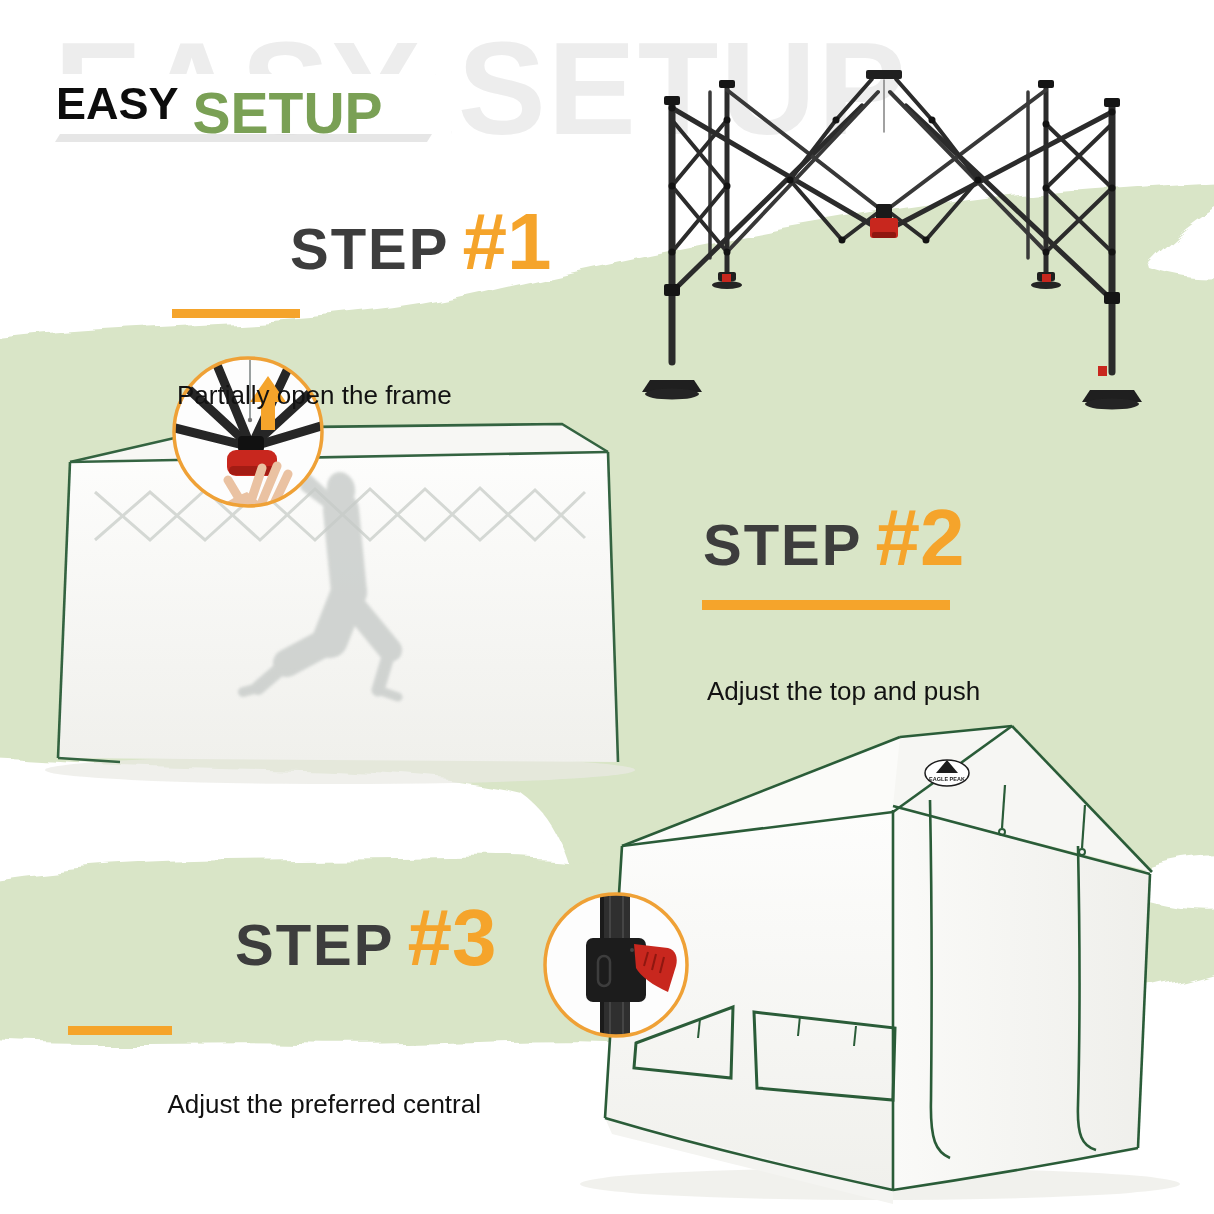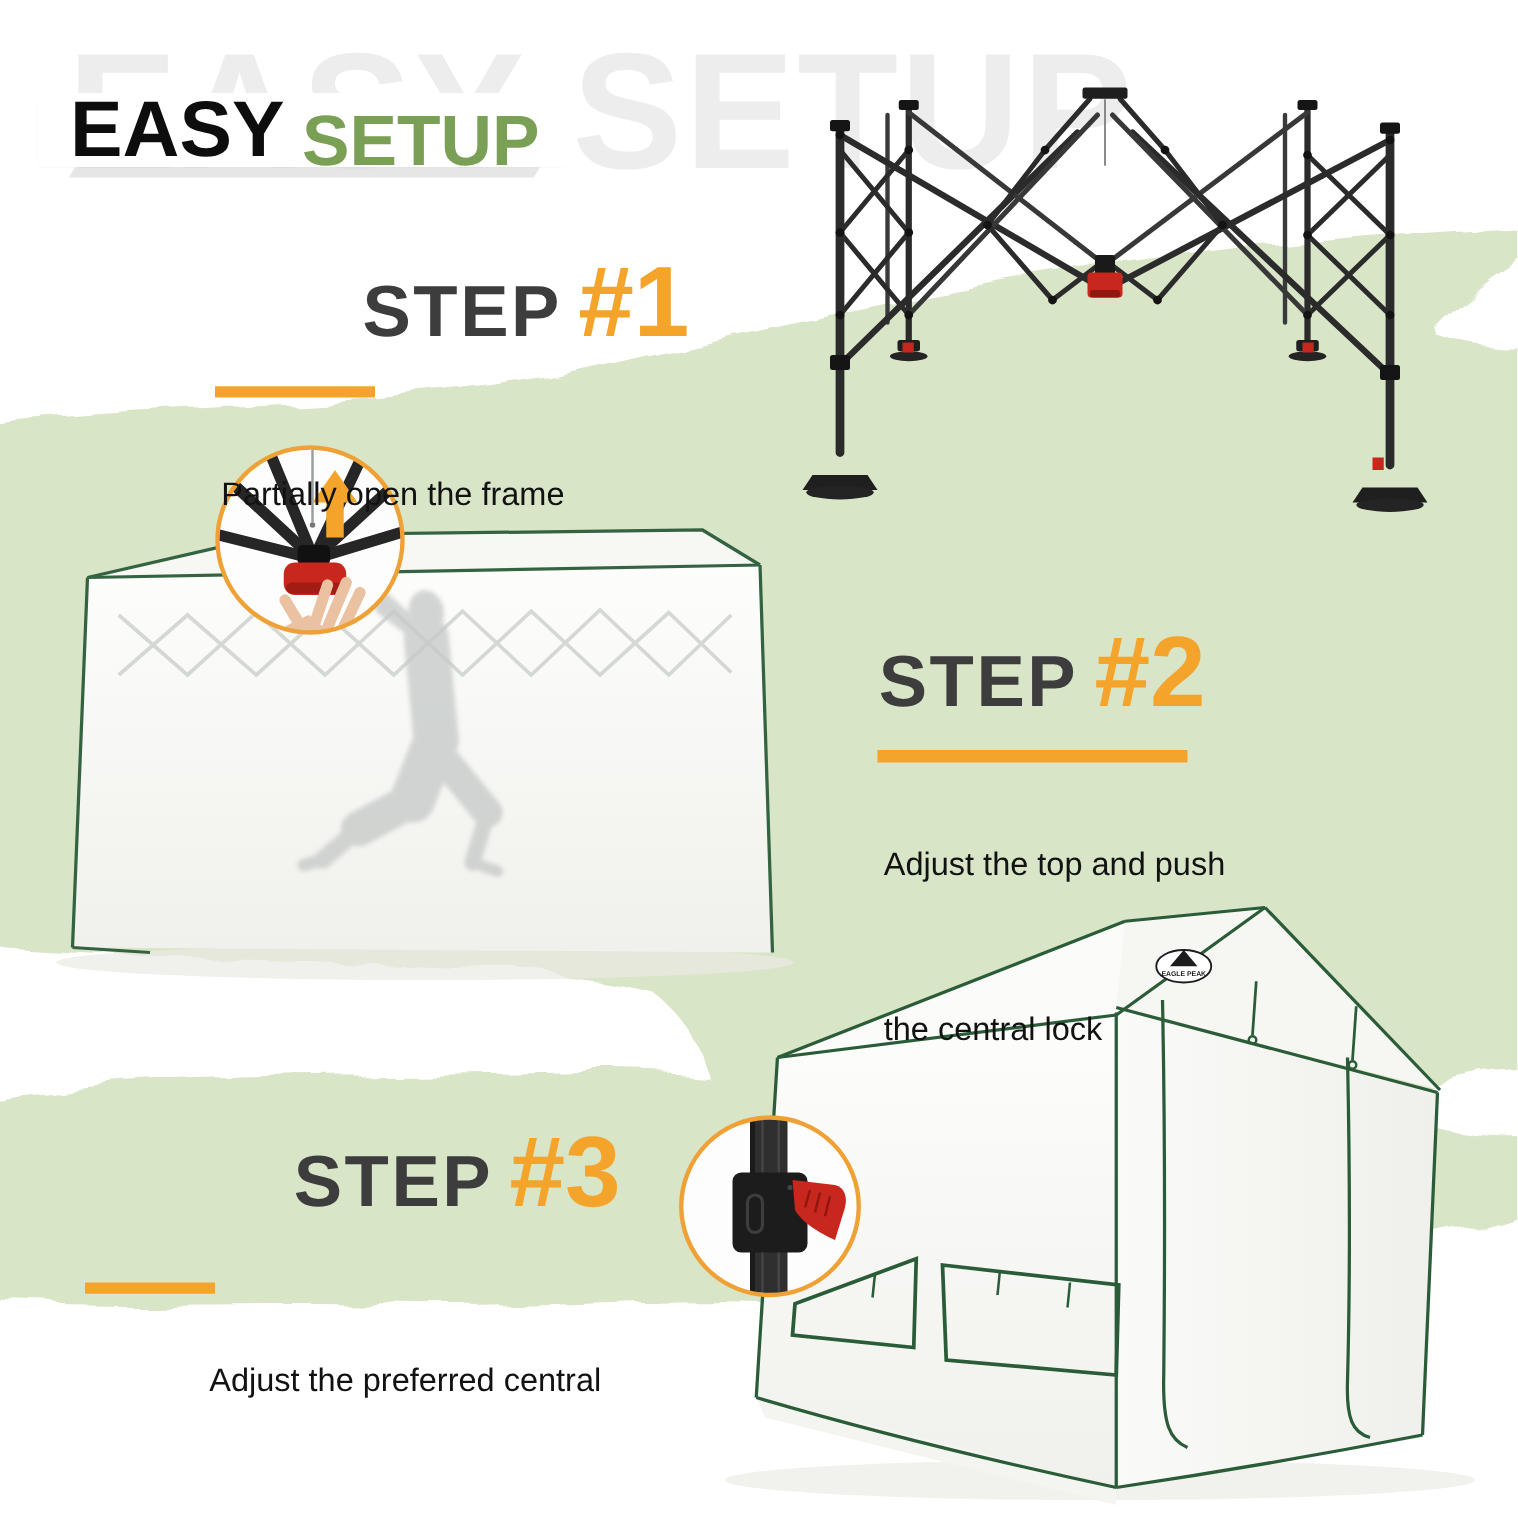--- a/index.html
+++ b/index.html
@@ -10,21 +10,21 @@
   #washes{position:absolute;left:0;top:0;z-index:1;}
   
   #watermark{position:absolute;left:54px;top:16px;z-index:2;font-size:132px;font-weight:800;
              letter-spacing:2px;color:#ededed;white-space:nowrap;line-height:1.1;}
   
   #banner-shadow{position:absolute;left:60px;top:126px;width:372px;height:16px;background:#d8d8d8;
                  opacity:.65;transform:skewX(-32deg);z-index:2;}
   #banner{position:absolute;left:30px;top:74px;width:396px;height:60px;background:#ffffff;z-index:3;
           clip-path:polygon(0 0,96% 0,100% 100%,0 100%);box-shadow:0 3px 7px rgba(0,0,0,.14);
           display:flex;align-items:center;padding-left:26px;box-sizing:content-box;}
-  #banner .t1{font-size:63px;font-weight:800;color:#0d0d0d;letter-spacing:0px;}
+  #banner .t1{font-size:45px;font-weight:800;color:#0d0d0d;letter-spacing:0px;}
   #banner .t2{font-size:57px;font-weight:800;color:#7aa055;margin-left:14px;margin-top:18px;}
   
   #art{position:absolute;left:0;top:0;z-index:3;}
   
   .step-heading{position:absolute;display:flex;align-items:baseline;z-index:4;}
   .step-heading .lbl{font-size:58px;font-weight:700;color:#3d3d3d;letter-spacing:2px;}
   .step-heading .num{font-size:80px;font-weight:800;color:#f5a42b;margin-left:13px;letter-spacing:0;}
   .underline-bar{position:absolute;background:#f5a42b;z-index:4;}
   .step-desc{position:absolute;z-index:5;font-size:26px;color:#121212;line-height:44px;white-space:pre;}
   #step1-heading{left:290px;top:196px;}
@@ -340,21 +340,20 @@
     <div>Partially open the frame</div>
   </div>
 
   <div id="step2-heading" class="step-heading">
     <span class="lbl">STEP</span>
     <span class="num">#2</span>
   </div>
   <div id="u2" class="underline-bar"></div>
   <div id="step2-desc" class="step-desc">
     <div>Adjust the top and push</div>
-    <div>the central lock</div>
   </div>
 
   <div id="step3-heading" class="step-heading">
     <span class="lbl">STEP</span>
     <span class="num">#3</span>
   </div>
   <div id="u3" class="underline-bar"></div>
   <div id="step3-desc" class="step-desc">
     <div>Adjust the preferred central</div>
     

